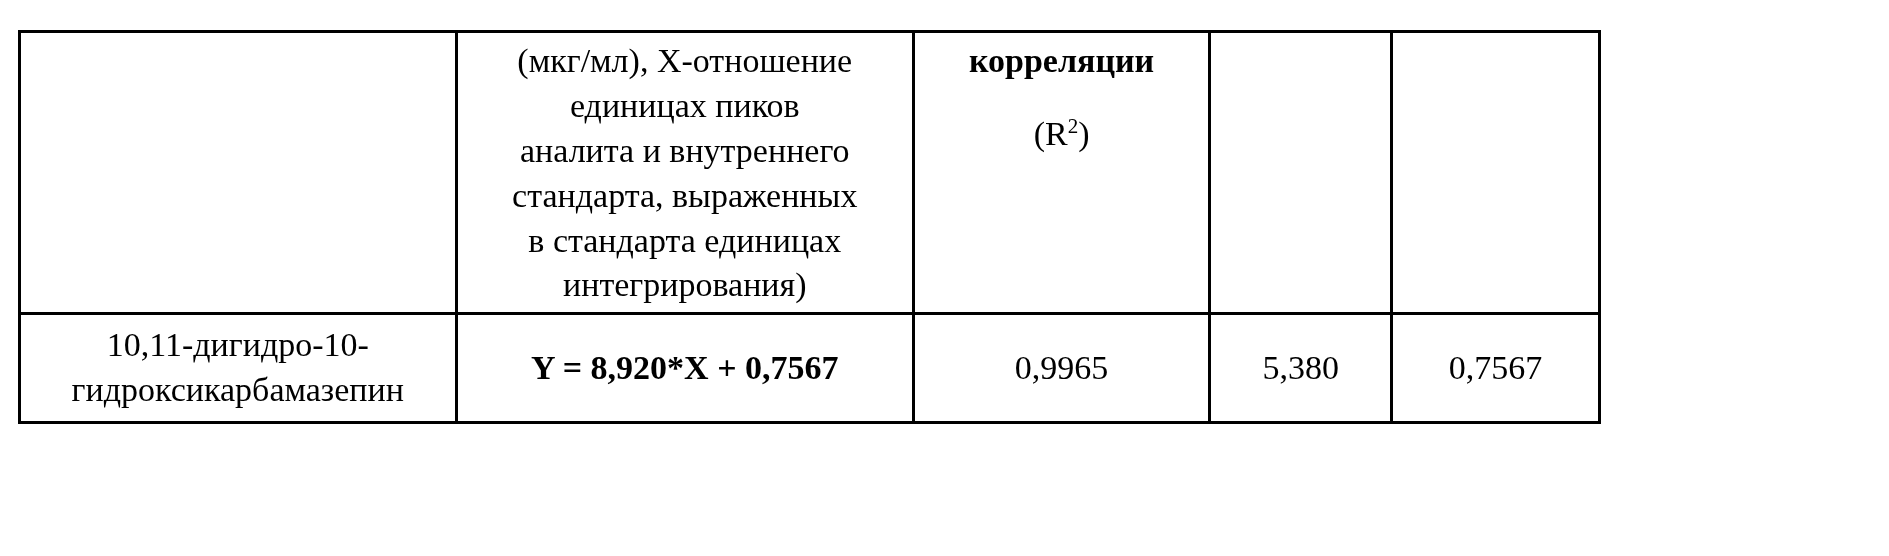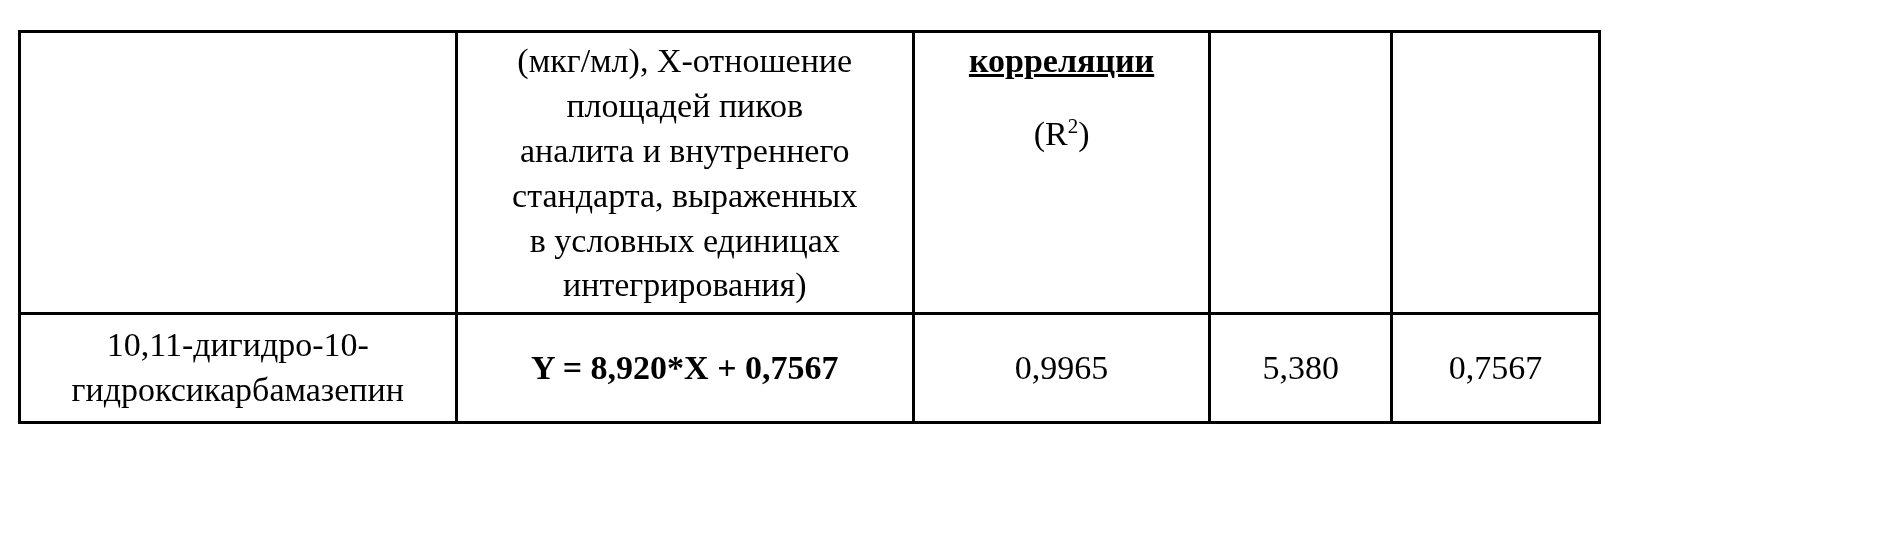--- a/index.html
+++ b/index.html
@@ -56,21 +56,20 @@
   }
   .bold { font-weight: bold; }
   .corr-head {
     vertical-align: top !important;
     padding-top: 6px !important;
   }
   .corr-head .line1 {
     display: block;
     font-weight: bold;
     white-space: nowrap;
-    text-decoration: underline;
   }
   .corr-head .line2 {
     display: block;
     margin-top: 28px;
   }
   sup {
     font-size: 0.62em;
     vertical-align: super;
     line-height: 0;
   }
@@ -93,24 +92,24 @@
       <col class="col-eq">
       <col class="col-corr">
       <col class="col-a">
       <col class="col-b">
     </colgroup>
     <tbody>
       <tr>
         <td class="empty-cell"></td>
         <td class="hdr-cell">
           <span class="hdr-text">(мкг/мл), X-отношение</span>
-          <span class="hdr-text">площадей пиков</span>
+          <span class="hdr-text">единицах пиков</span>
           <span class="hdr-text">аналита и внутреннего</span>
           <span class="hdr-text">стандарта, выраженных</span>
-          <span class="hdr-text">в условных единицах</span>
+          <span class="hdr-text">в стандарта единицах</span>
           <span class="hdr-text">интегрирования)</span>
         </td>
         <td class="corr-head">
           <span class="line1">корреляции</span>
           <span class="line2"><span>(R</span><sup>2</sup><span>)</span></span>
         </td>
         <td class="empty-cell"></td>
         <td class="empty-cell"></td>
       </tr>
       <tr class="row-data">

